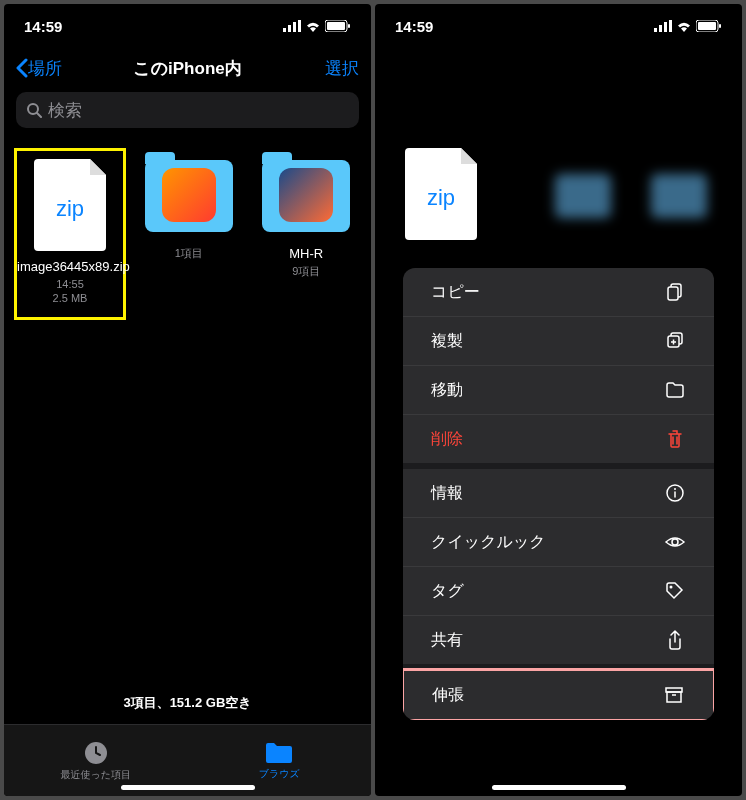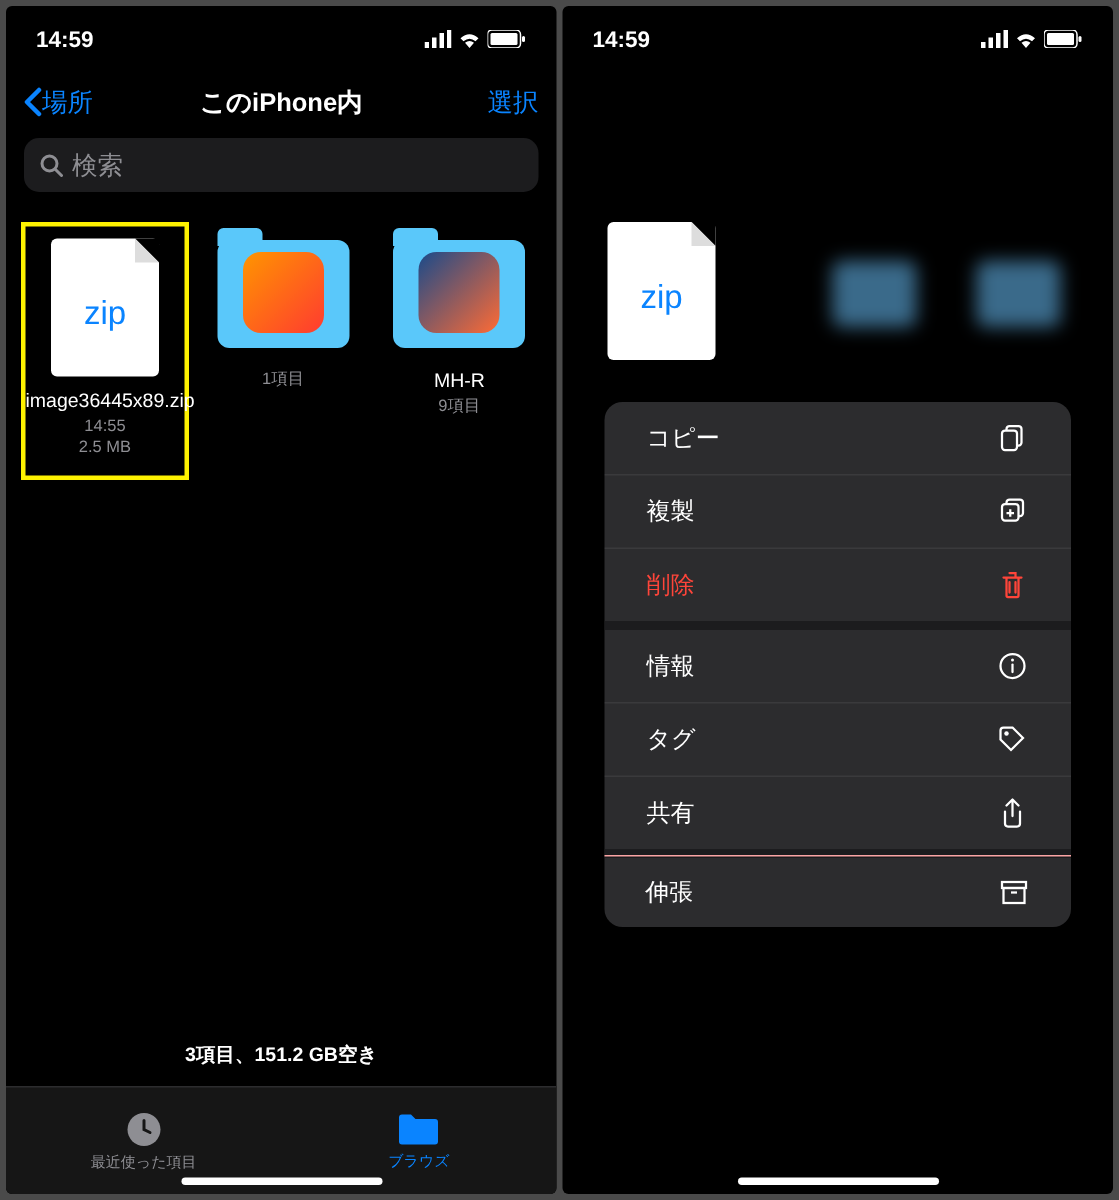--- a/index.html
+++ b/index.html
@@ -37,21 +37,21 @@
 .home-indicator { position: absolute; bottom: 6px; left: 50%; transform: translateX(-50%); width: 134px; height: 5px; background: #fff; border-radius: 3px; }
 .context-file { position: absolute; top: 140px; left: 30px; }
 .context-file .file-icon { width: 72px; height: 92px; }
 .blur-folders { position: absolute; top: 170px; left: 180px; display: flex; gap: 40px; }
 .blur-folder { width: 56px; height: 44px; background: #3a6a8a; border-radius: 6px; filter: blur(6px); }
 .context-menu { position: absolute; top: 264px; left: 28px; right: 28px; background: #2c2c2e; border-radius: 12px; overflow: hidden; }
 .menu-item { display: flex; justify-content: space-between; align-items: center; padding: 13px 28px; color: #fff; font-size: 16px; border-bottom: 1px solid #3a3a3c; }
 .menu-item:last-child { border-bottom: none; }
 .menu-item.destructive { color: #ff453a; }
 .menu-item.spaced { border-bottom: 6px solid #1c1c1e; }
-.menu-item.highlighted { border: 1px solid #fca5a5; margin: -2px; position: relative; z-index: 1; }
+.menu-item.highlighted { border: 3px solid #fca5a5; margin: -2px; position: relative; z-index: 1; }
 .menu-icon { width: 22px; height: 22px; display: flex; align-items: center; justify-content: center; }
 svg { display: block; }
 </style>
 </head>
 <body>
 
 <div class="phone">
   <div class="status-bar">
     <span>14:59</span>
     <div class="status-right">
@@ -174,35 +174,52 @@
     <div class="menu-item">
       <span>複製</span>
       <span class="menu-icon">
           <svg width="20" height="20" viewBox="0 0 20 20">
             <rect x="6" y="2" width="11" height="11" rx="2" stroke="#fff" stroke-width="1.5" fill="none"></rect>
             <rect x="3" y="5" width="11" height="11" rx="2" stroke="#fff" stroke-width="1.5" fill="#2c2c2e"></rect>
             <path d="M8.5 8.5 v5 M6 11 h5" stroke="#fff" stroke-width="1.5"></path>
           </svg>
         </span>
     </div>
+    <div class="menu-item">
+      <span>移動</span>
+      <span class="menu-icon">
+          <svg width="20" height="18" viewBox="0 0 20 18">
+            <path d="M2 4 Q2 2 4 2 L8 2 L10 4 L16 4 Q18 4 18 6 L18 14 Q18 16 16 16 L4 16 Q2 16 2 14 Z" stroke="#fff" stroke-width="1.5" fill="none"></path>
+          </svg>
+        </span>
+    </div>
     <div class="menu-item destructive spaced">
       <span>削除</span>
       <span class="menu-icon">
           <svg width="18" height="20" viewBox="0 0 18 20">
             <path d="M3 5 L15 5 M5 5 L5 17 Q5 18 6 18 L12 18 Q13 18 13 17 L13 5 M7 2 L11 2 L11 5 M7 8 v7 M11 8 v7" stroke="#ff453a" stroke-width="1.5" fill="none" stroke-linecap="round"></path>
           </svg>
         </span>
     </div>
     <div class="menu-item">
       <span>情報</span>
       <span class="menu-icon">
           <svg width="20" height="20" viewBox="0 0 20 20">
             <circle cx="10" cy="10" r="8" stroke="#fff" stroke-width="1.5" fill="none"></circle>
             <circle cx="10" cy="6" r="1" fill="#fff"></circle>
             <path d="M10 9 v5" stroke="#fff" stroke-width="1.5" stroke-linecap="round"></path>
+          </svg>
+        </span>
+    </div>
+    <div class="menu-item">
+      <span>クイックルック</span>
+      <span class="menu-icon">
+          <svg width="22" height="16" viewBox="0 0 22 16">
+            <path d="M2 8 Q11 0 20 8 Q11 16 2 8 Z" stroke="#fff" stroke-width="1.5" fill="none"></path>
+            <circle cx="11" cy="8" r="3" stroke="#fff" stroke-width="1.5" fill="none"></circle>
           </svg>
         </span>
     </div>
     <div class="menu-item">
       <span>タグ</span>
       <span class="menu-icon">
           <svg width="20" height="20" viewBox="0 0 20 20">
             <path d="M10 2 L17 9 L9 17 L2 10 L2 4 Q2 2 4 2 Z" stroke="#fff" stroke-width="1.5" fill="none"></path>
             <circle cx="6" cy="6" r="1.5" fill="#fff"></circle>
           </svg>

